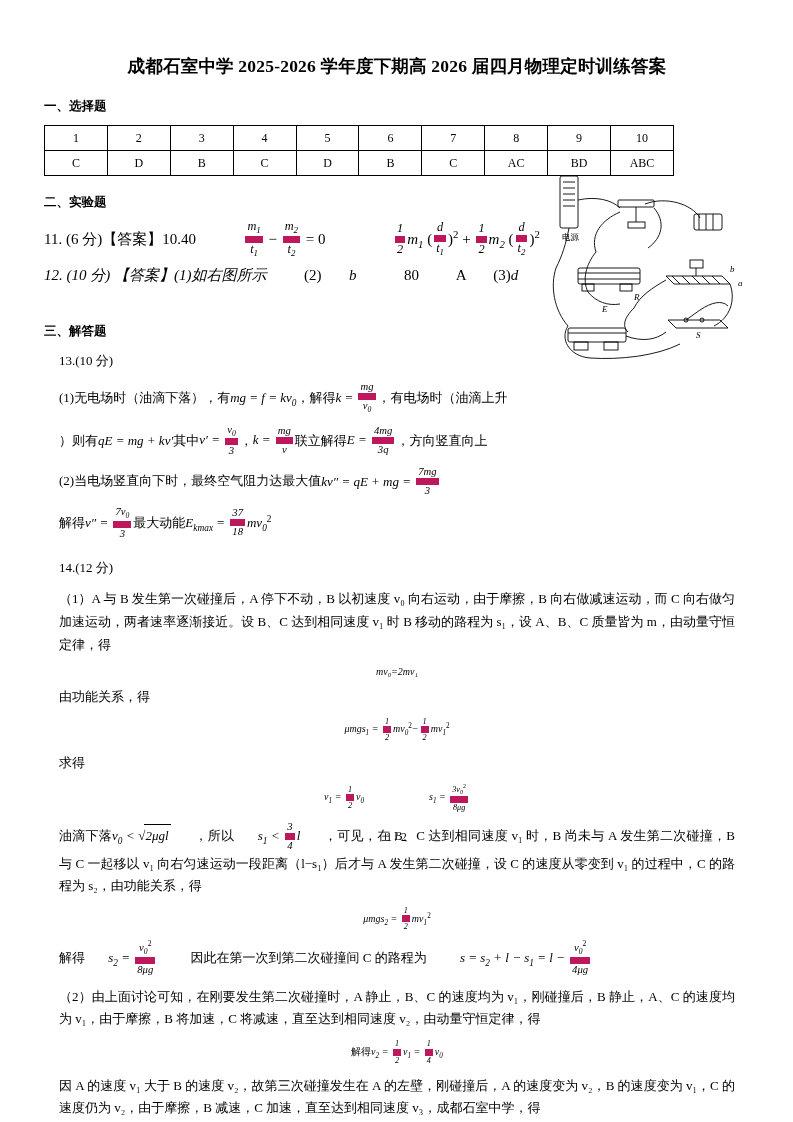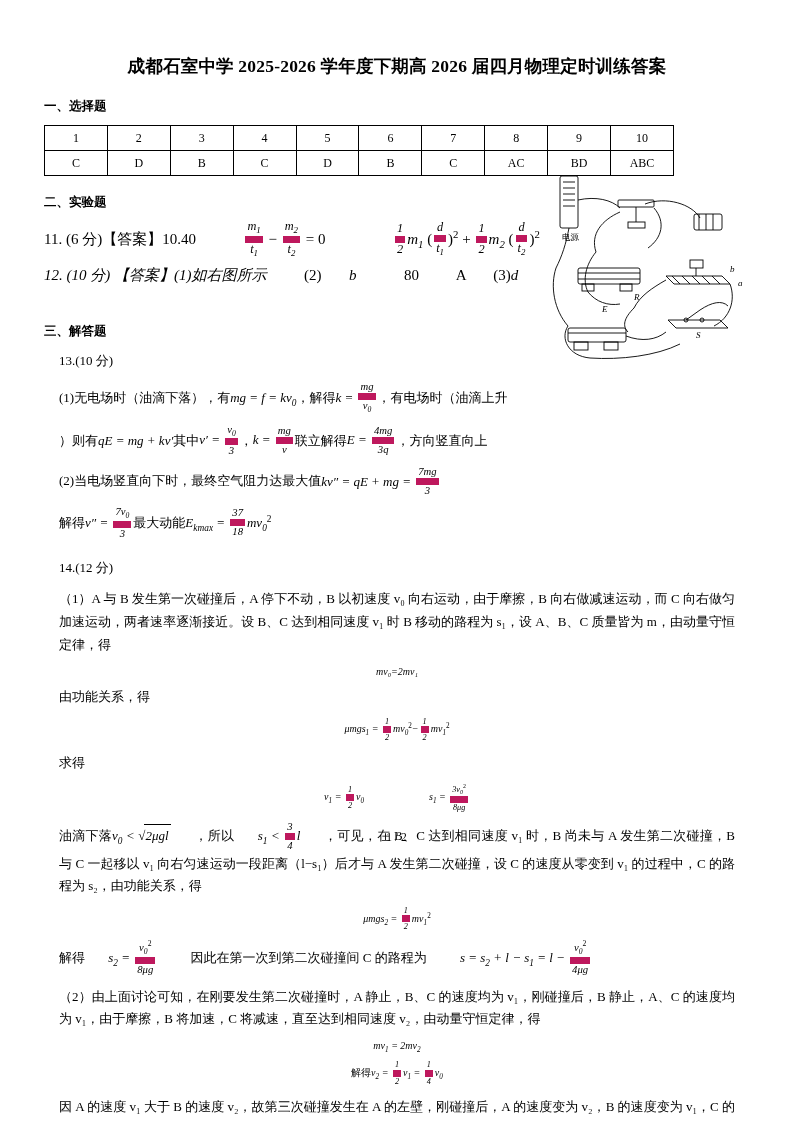--- a/index.html
+++ b/index.html
@@ -242,21 +242,20 @@
 
     <div class="para">
       <span>解得</span>
       <span class="sp w20"></span><span class="math">s<span class="sub">2</span> = <span class="frac"><span class="num">v<span class="sub">0</span><span class="sup">2</span></span><span class="den">8μg</span></span></span>
       <span class="sp w30"></span><span>因此在第一次到第二次碰撞间 C 的路程为</span>
       <span class="sp w30"></span><span class="math">s = s<span class="sub">2</span> + l − s<span class="sub">1</span> = l − <span class="frac"><span class="num">v<span class="sub">0</span><span class="sup">2</span></span><span class="den">4μg</span></span></span>
     </div>
 
     <div class="para">（2）由上面讨论可知，在刚要发生第二次碰撞时，A 静止，B、C 的速度均为 v₁，刚碰撞后，B 静止，A、C 的速度均为 v₁，由于摩擦，B 将加速，C 将减速，直至达到相同速度 v₂，由动量守恒定律，得</div>
 
-    <div class="centered math">mv<span class="sub">1</span> = 2mv<span class="sub">2</span></div>
 
     <div class="centered">
       <span>解得</span><span class="math">v<span class="sub">2</span> = <span class="frac"><span class="num">1</span><span class="den">2</span></span>v<span class="sub">1</span> = <span class="frac"><span class="num">1</span><span class="den">4</span></span>v<span class="sub">0</span></span>
     </div>
 
     <div class="para">因 A 的速度 v₁ 大于 B 的速度 v₂，故第三次碰撞发生在 A 的左壁，刚碰撞后，A 的速度变为 v₂，B 的速度变为 v₁，C 的速度仍为 v₂，由于摩擦，B 减速，C 加速，直至达到相同速度 v₃，成都石室中学，得</div>
 
   </div>
 
   <div class="figure">

